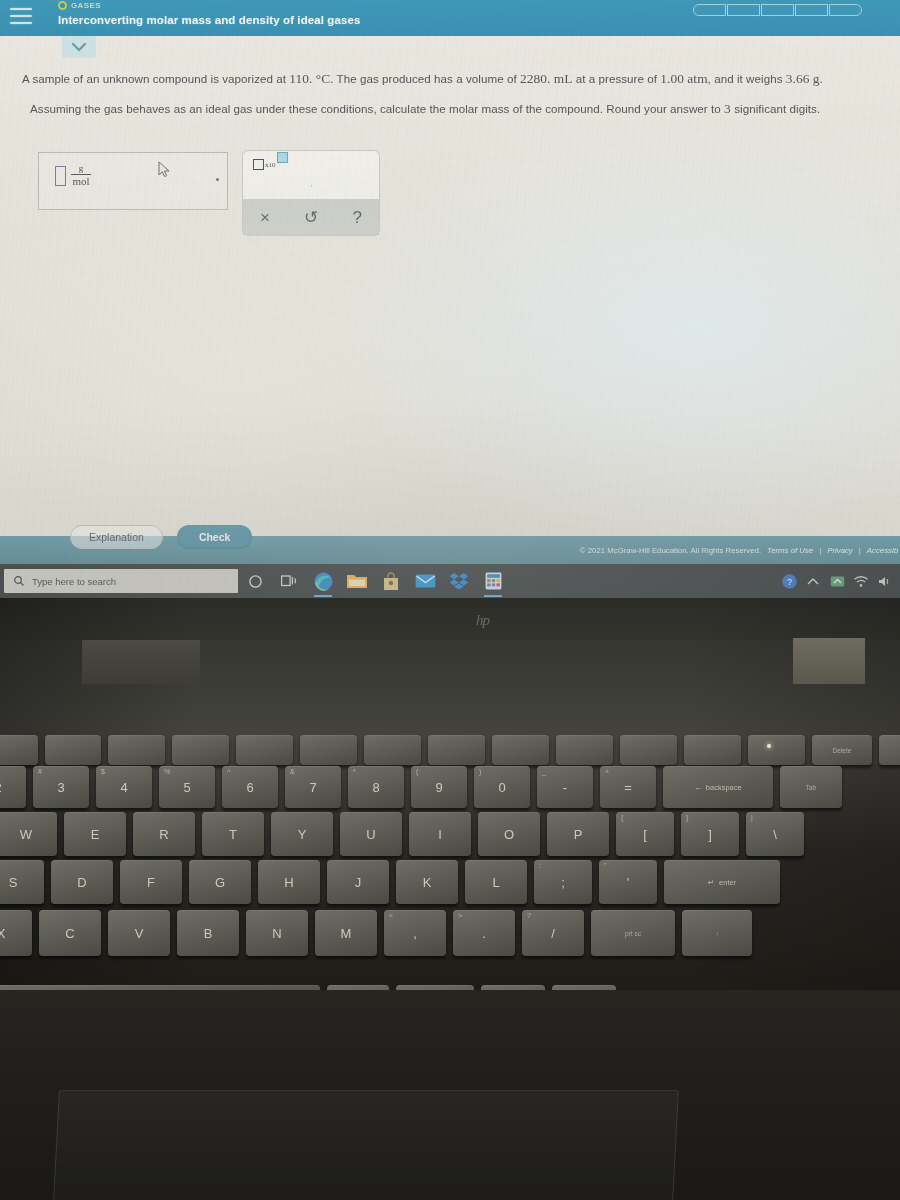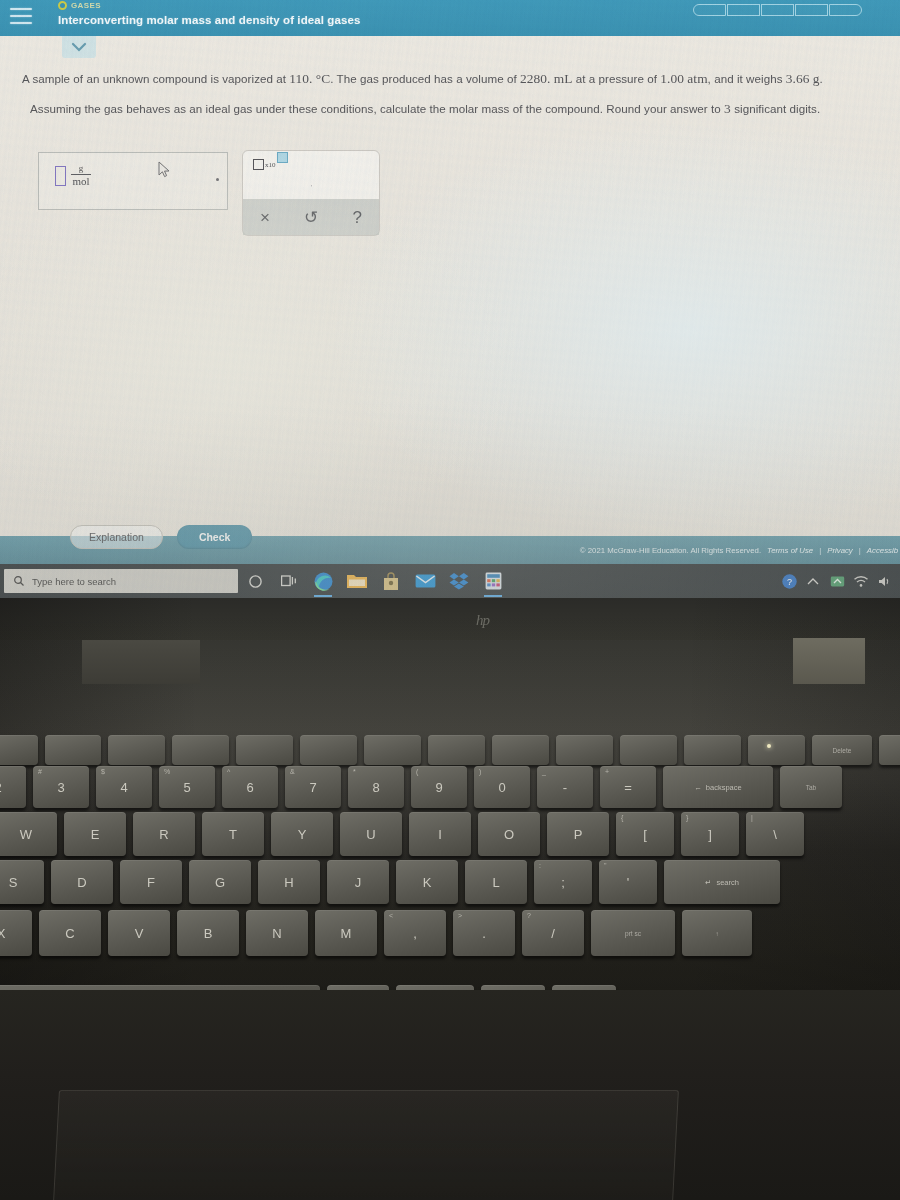--- a/index.html
+++ b/index.html
@@ -587,21 +587,21 @@
     <div class="key" style="width:58px;height:44px;">
       <span class="sub">:</span>
       <span>;</span>
       </div>
     <div class="key" style="width:58px;height:44px;">
       <span class="sub">"</span>
       <span>'</span>
       </div>
     <div class="key small-label" style="width:116px;height:44px;">
       <span style="margin-right:5px;">↵</span>
-        <span>search</span>
+        <span>enter</span>
       </div>
   </div>
 
   <div class="kb-row" id="row-z" style="left:-30px; top:910px;">
     <div class="key" style="width:62px;height:46px;">X</div>
     <div class="key" style="width:62px;height:46px;">C</div>
     <div class="key" style="width:62px;height:46px;">V</div>
     <div class="key" style="width:62px;height:46px;">B</div>
     <div class="key" style="width:62px;height:46px;">N</div>
     <div class="key" style="width:62px;height:46px;">M</div>

